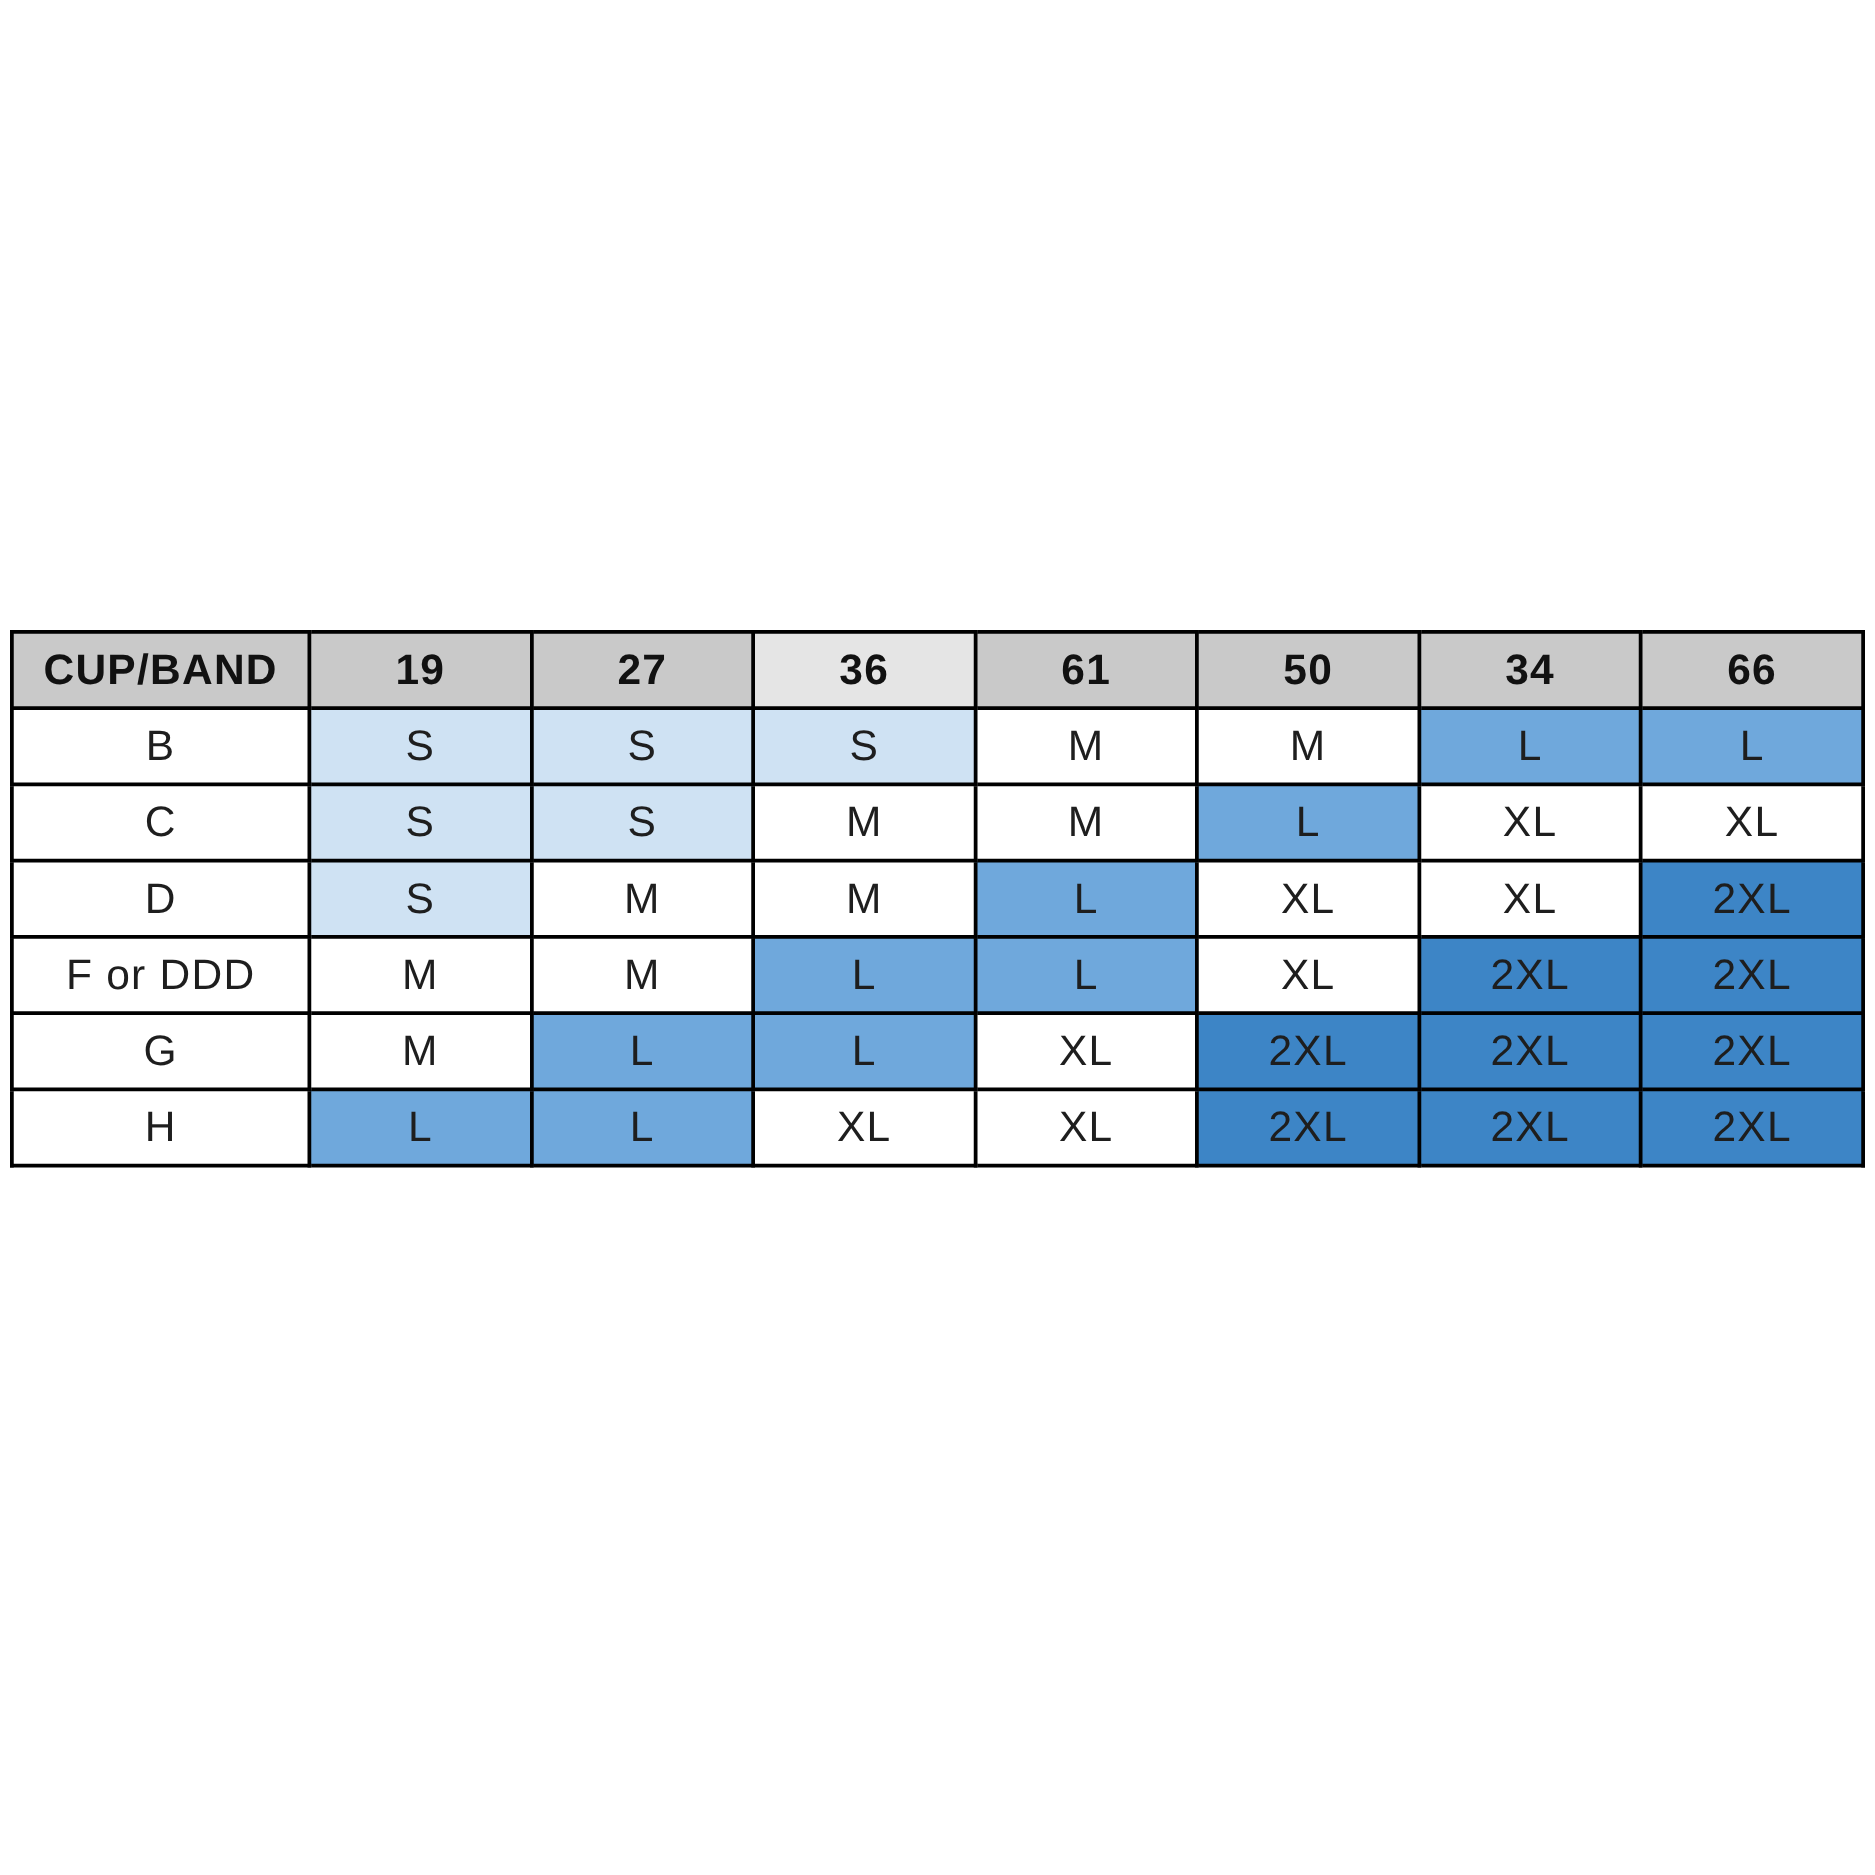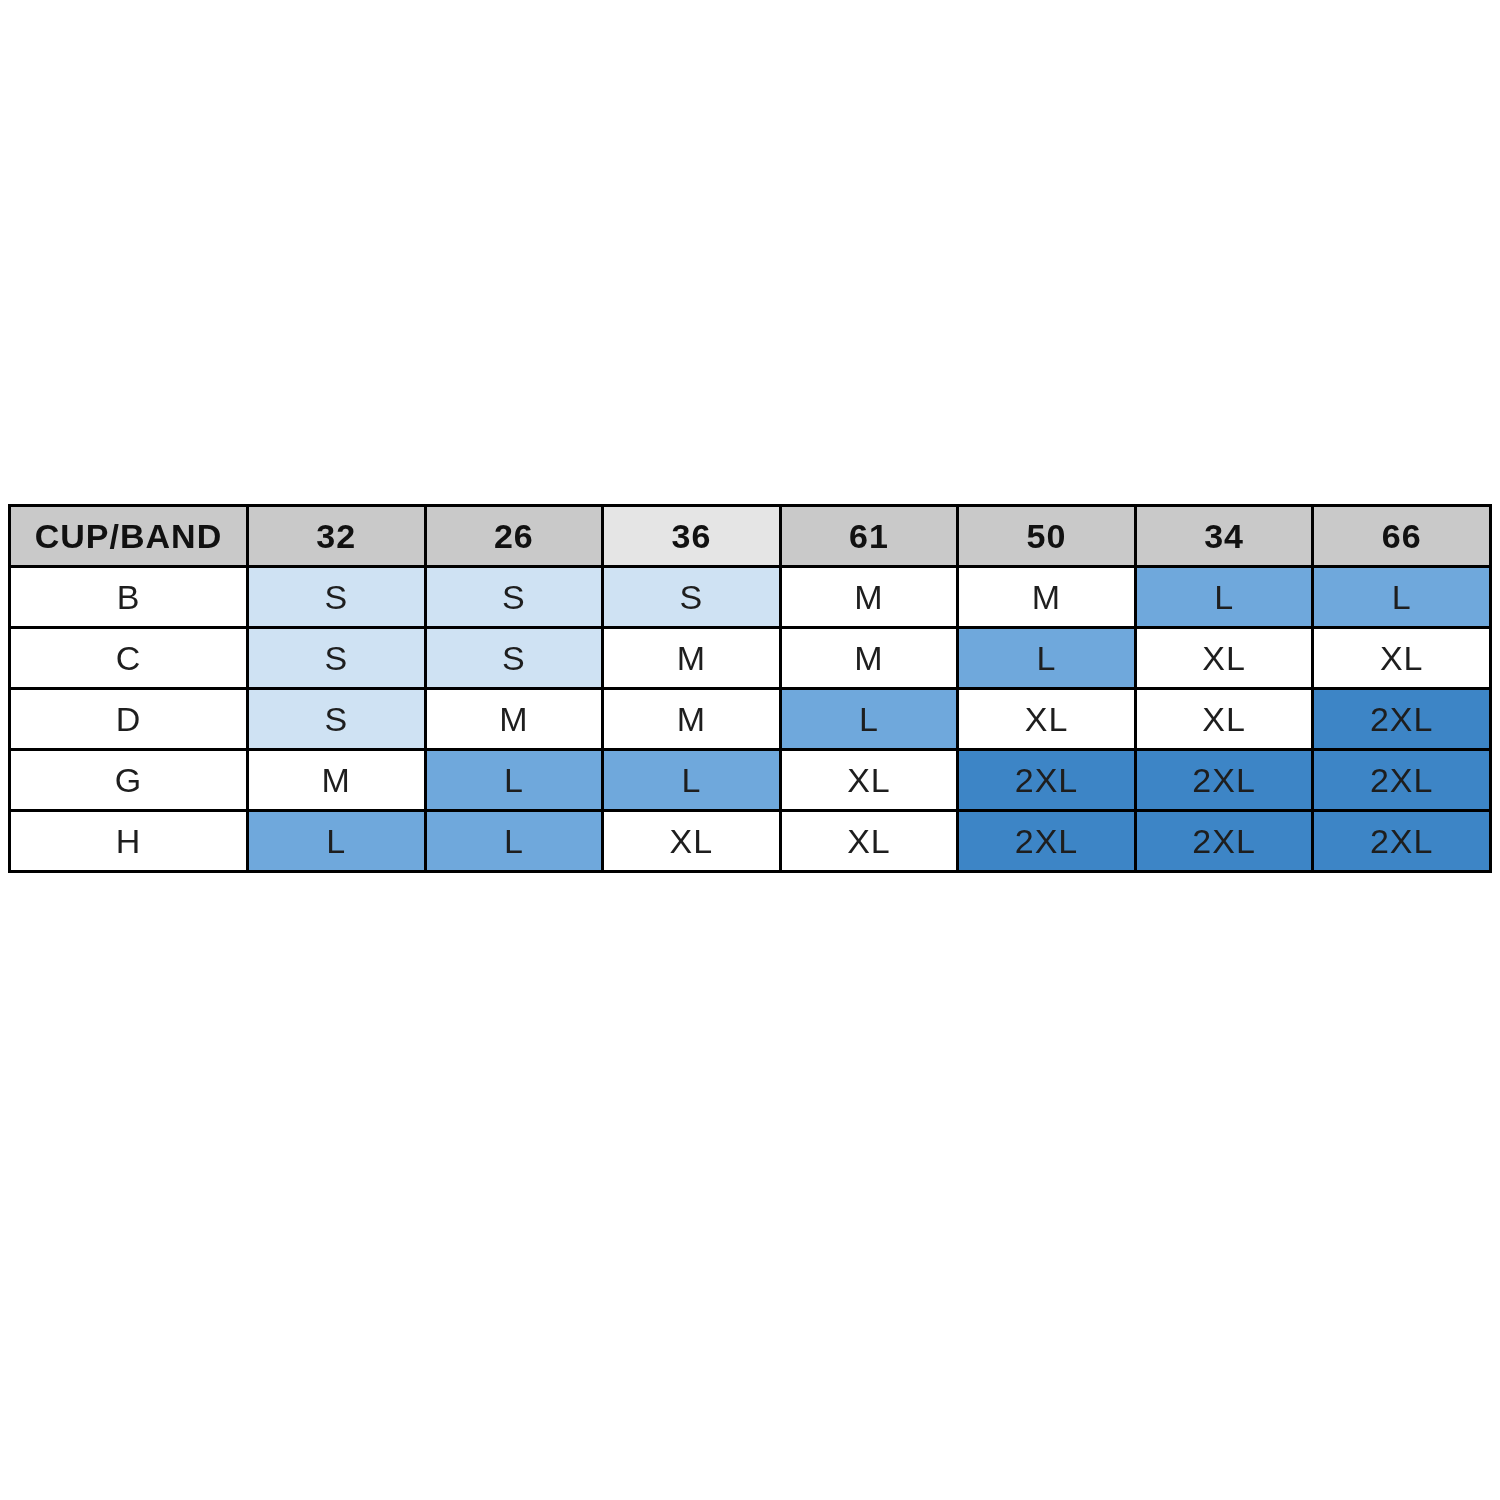--- a/index.html
+++ b/index.html
@@ -56,22 +56,22 @@
         <col>
         <col>
         <col>
         <col>
         <col>
         <col>
       </colgroup>
     <thead>
       <tr>
           <th style="background: rgb(201, 201, 201);">CUP/BAND</th>
-          <th style="background: rgb(201, 201, 201);">32</th>
-          <th style="background: rgb(201, 201, 201);">26</th>
+          <th style="background: rgb(201, 201, 201);">19</th>
+          <th style="background: rgb(201, 201, 201);">27</th>
           <th style="background: #e5e5e5;">36</th>
           <th style="background: rgb(201, 201, 201);">61</th>
           <th style="background: rgb(201, 201, 201);">50</th>
           <th style="background: rgb(201, 201, 201);">34</th>
           <th style="background: rgb(201, 201, 201);">66</th>
         </tr>
     </thead>
     <tbody>
         <tr>
           <td class="row-label">B</td>
@@ -97,20 +97,30 @@
           <td class="row-label">D</td>
           <td style="background: rgb(207, 226, 243);">S</td>
           <td style="background: rgb(255, 255, 255);">M</td>
           <td style="background: rgb(255, 255, 255);">M</td>
           <td style="background: rgb(111, 168, 220);">L</td>
           <td style="background: rgb(255, 255, 255);">XL</td>
           <td style="background: rgb(255, 255, 255);">XL</td>
           <td style="background: rgb(61, 133, 198);">2XL</td>
         </tr>
         <tr>
+          <td class="row-label">F or DDD</td>
+          <td style="background: rgb(255, 255, 255);">M</td>
+          <td style="background: rgb(255, 255, 255);">M</td>
+          <td style="background: rgb(111, 168, 220);">L</td>
+          <td style="background: rgb(111, 168, 220);">L</td>
+          <td style="background: rgb(255, 255, 255);">XL</td>
+          <td style="background: rgb(61, 133, 198);">2XL</td>
+          <td style="background: rgb(61, 133, 198);">2XL</td>
+        </tr>
+        <tr>
           <td class="row-label">G</td>
           <td style="background: rgb(255, 255, 255);">M</td>
           <td style="background: rgb(111, 168, 220);">L</td>
           <td style="background: rgb(111, 168, 220);">L</td>
           <td style="background: rgb(255, 255, 255);">XL</td>
           <td style="background: rgb(61, 133, 198);">2XL</td>
           <td style="background: rgb(61, 133, 198);">2XL</td>
           <td style="background: rgb(61, 133, 198);">2XL</td>
         </tr>
         <tr>

